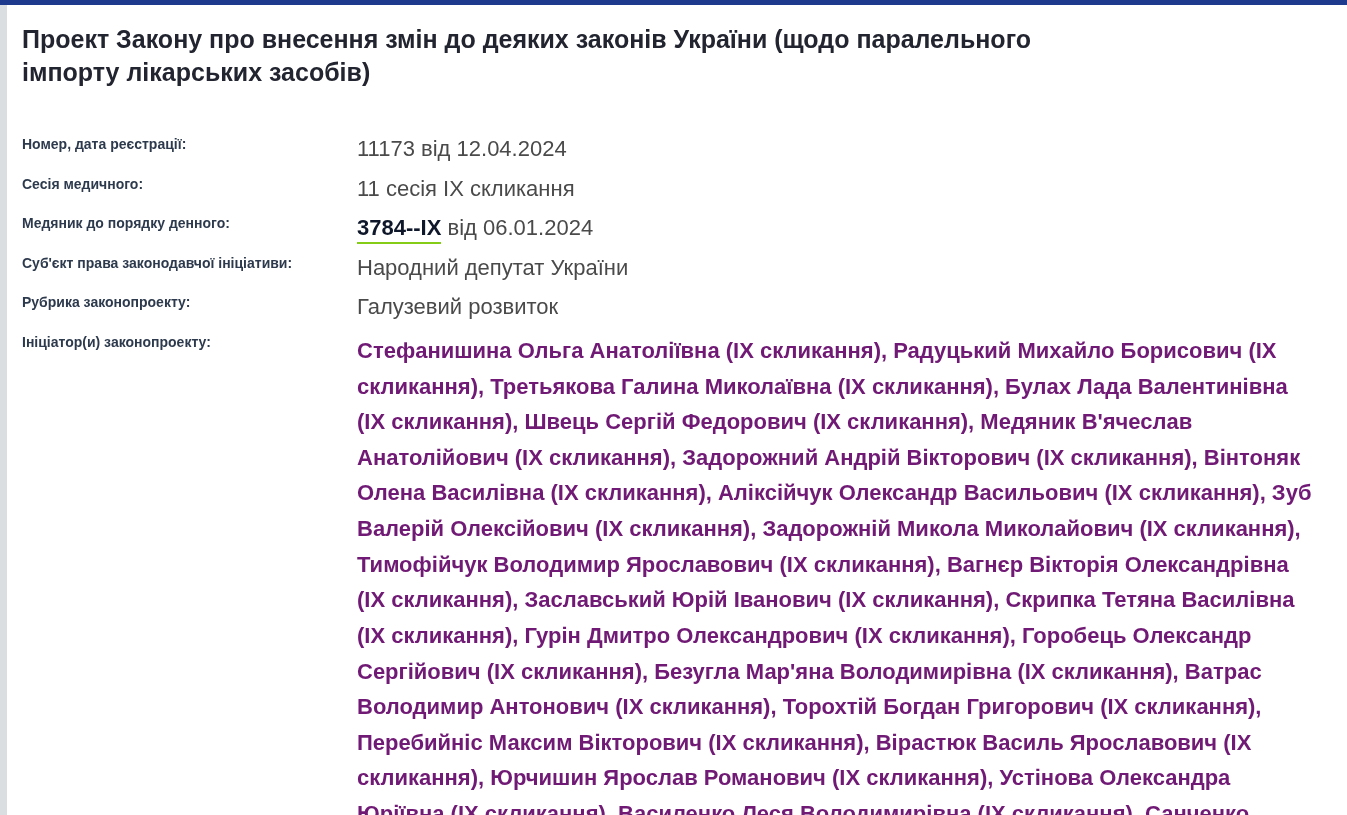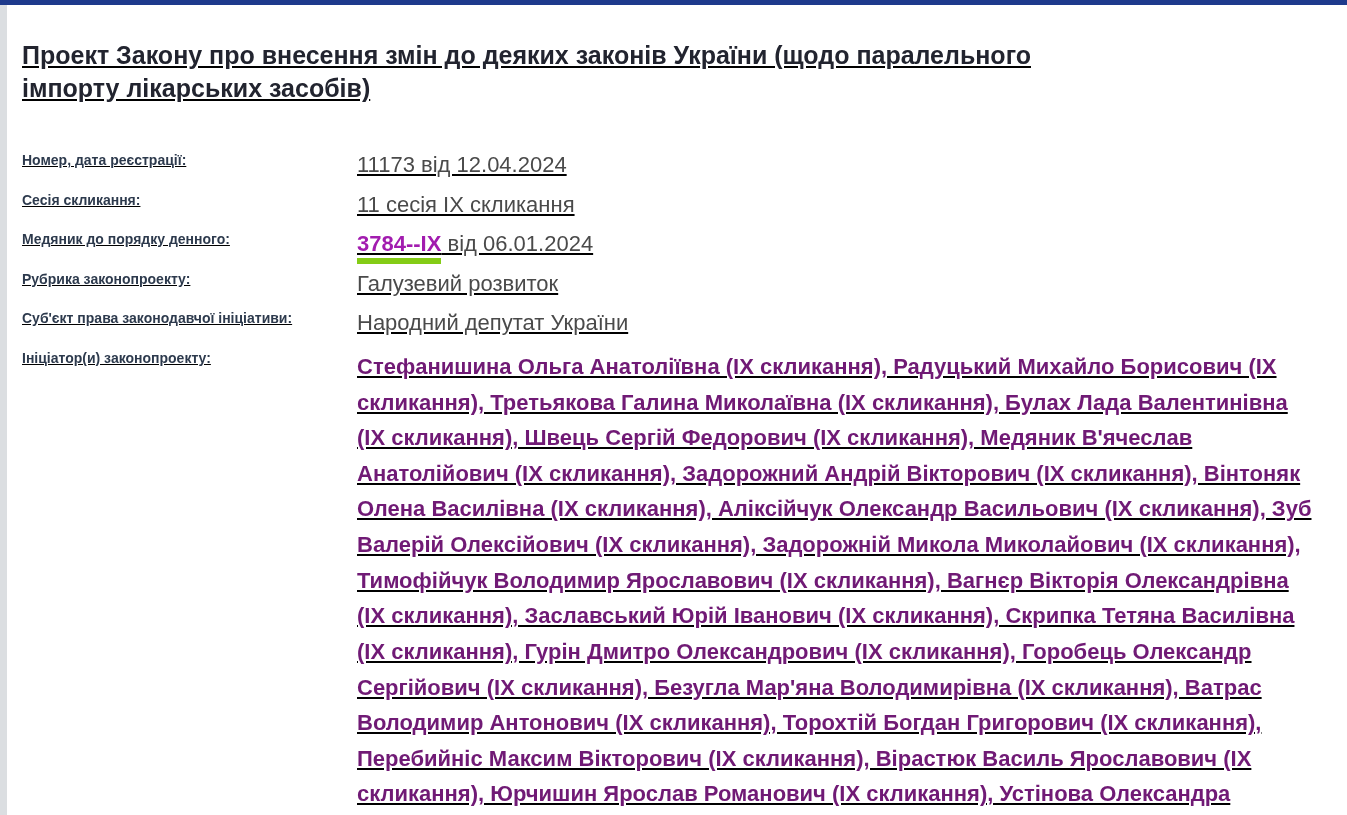--- a/index.html
+++ b/index.html
@@ -14,22 +14,21 @@
     width: 1347px; height: 5px;
     background: #1e3a8c;
   }
   .left-strip {
     position: absolute; top: 5px; left: 0; bottom: 0;
     width: 7px;
     background: #dbdee1;
   }
   .content {
     position: absolute; top: 5px; left: 7px; right: 0; bottom: 0;
-    padding: 34px 27px 0 15px;
-    text-decoration: underline;
+    padding: 18px 27px 0 15px;
   }
   .page-title {
     font-size: 25px;
     font-weight: bold;
     line-height: 1.32;
     color: #22242f;
     max-width: 1100px;
     margin-bottom: 46px;
   }
   .field-row {
@@ -52,23 +51,23 @@
     color: #4a4a4a;
   }
   .row-initiators { margin-top: 2px; }
   .row-initiators .field-value {
     font-weight: bold;
     color: #701a75;
     line-height: 1.62;
   }
   .agenda-link {
     font-weight: bold;
-    color: #a21caf;
+    color: #0f172a;
     text-decoration: none;
-    border-bottom: 6px solid #84cc16;
+    border-bottom: 2px solid #84cc16;
     padding-bottom: 2px;
     cursor: pointer;
   }
   .row-committee { margin-top: 15px; }
   .row-committee .field-value {
     font-size: 16px;
     line-height: 1.4;
     color: #555555;
     max-width: 850px;
   }
@@ -82,39 +81,39 @@
 <div class="content">
 
   <h1 class="page-title">Проект Закону про внесення змін до деяких законів України (щодо паралельного імпорту лікарських засобів)</h1>
 
   <div class="field-row">
     <div class="field-label">Номер, дата реєстрації:</div>
     <div class="field-value">11173 від 12.04.2024</div>
   </div>
 
   <div class="field-row">
-    <div class="field-label">Сесія скликання:</div>
+    <div class="field-label">Сесія медичного:</div>
     <div class="field-value">11 сесія IX скликання</div>
   </div>
 
   <div class="field-row">
     <div class="field-label">Медяник до порядку денного:</div>
     <div class="field-value">
       <a class="agenda-link">3784--IX</a><span> від 06.01.2024</span>
     </div>
   </div>
 
   <div class="field-row">
-    <div class="field-label">Рубрика законопроекту:</div>
-    <div class="field-value">Галузевий розвиток</div>
+    <div class="field-label">Суб'єкт права законодавчої ініціативи:</div>
+    <div class="field-value">Народний депутат України</div>
   </div>
 
   <div class="field-row">
-    <div class="field-label">Суб'єкт права законодавчої ініціативи:</div>
-    <div class="field-value">Народний депутат України</div>
+    <div class="field-label">Рубрика законопроекту:</div>
+    <div class="field-value">Галузевий розвиток</div>
   </div>
 
   <div class="field-row row-initiators">
     <div class="field-label">Ініціатор(и) законопроекту:</div>
     <div class="field-value">Стефанишина Ольга Анатоліївна (IX скликання), Радуцький Михайло Борисович (IX скликання), Третьякова Галина Миколаївна (IX скликання), Булах Лада Валентинівна (IX скликання), Швець Сергій Федорович (IX скликання), Медяник В'ячеслав Анатолійович (IX скликання), Задорожний Андрій Вікторович (IX скликання), Вінтоняк Олена Василівна (IX скликання), Аліксійчук Олександр Васильович (IX скликання), Зуб Валерій Олексійович (IX скликання), Задорожній Микола Миколайович (IX скликання), Тимофійчук Володимир Ярославович (IX скликання), Вагнєр Вікторія Олександрівна (IX скликання), Заславський Юрій Іванович (IX скликання), Скрипка Тетяна Василівна (IX скликання), Гурін Дмитро Олександрович (IX скликання), Горобець Олександр Сергійович (IX скликання), Безугла Мар'яна Володимирівна (IX скликання), Ватрас Володимир Антонович (IX скликання), Торохтій Богдан Григорович (IX скликання), Перебийніс Максим Вікторович (IX скликання), Вірастюк Василь Ярославович (IX скликання), Юрчишин Ярослав Романович (IX скликання), Устінова Олександра Юріївна (IX скликання), Василенко Леся Володимирівна (IX скликання), Санченко Олександр Володимирович (IX скликання), Клочко Андрій Андрійович (IX скликання), Піпа Наталія Романівна (IX скликання), Пасічний Олександр Станіславович (IX скликання), Рущишин Ярослав Іванович (IX скликання), Мезенцева Марія Сергіївна (IX скликання), Циба Тетяна Вікторівна (IX скликання), Ляшенко Анастасія Олексіївна (IX скликання), Кострійчук Сергій Володимирович (IX скликання), Дубіль Валерій Олександрович (IX скликання), Фролов Павло Валерійович (IX скликання), Кузнєцов Олексій Олександрович (IX скликання), Дмитрієва Оксана Олександрівна (IX скликання)</div>
   </div>
 
   <div class="field-row row-committee">
     <div class="field-label">Головний комітет:</div>
     <div class="field-value">Радуцький М. Б. Комітет Верховної Ради України з питань здоров'я нації, медичної допомоги та медичного страхування</div>

